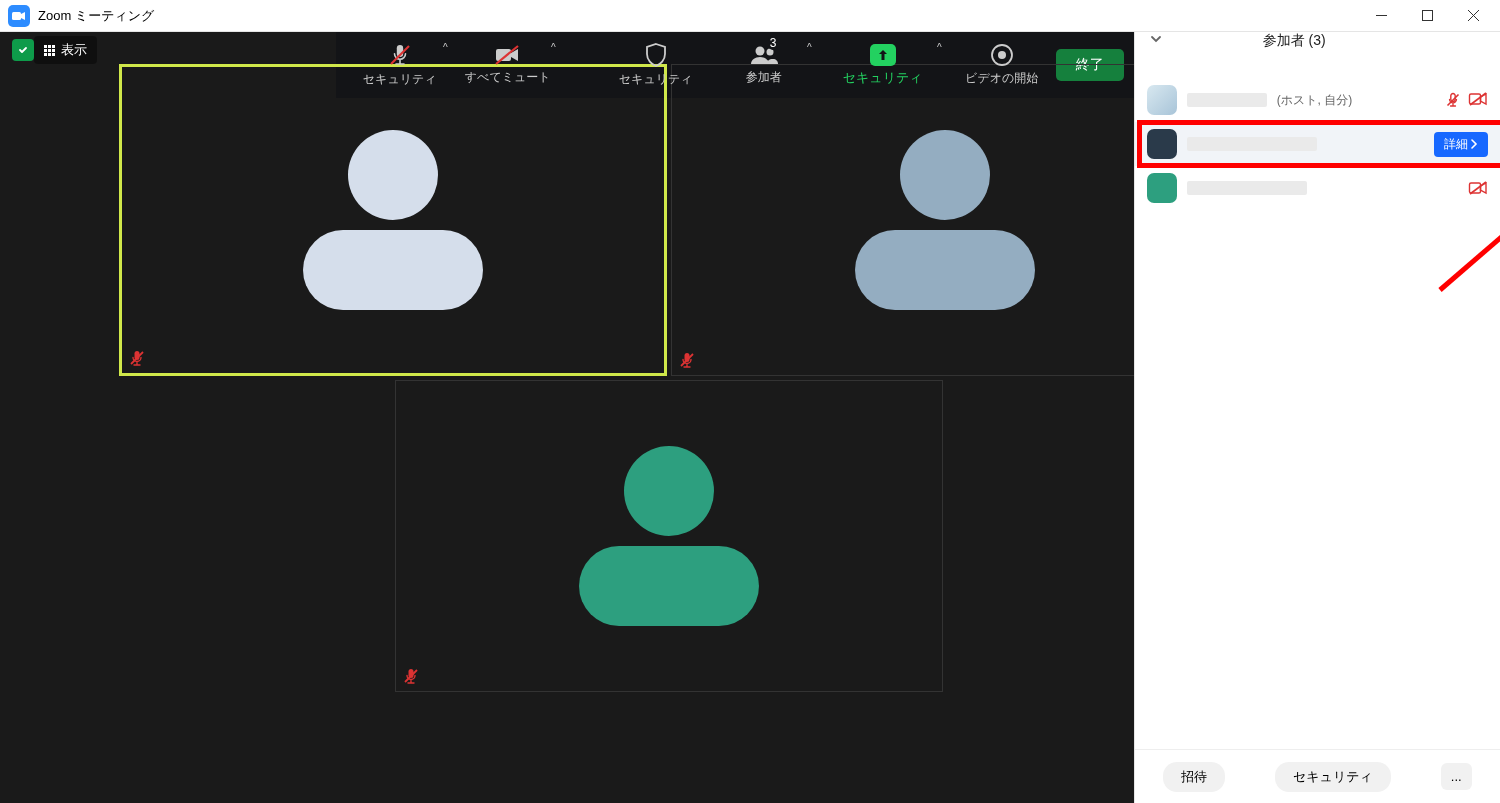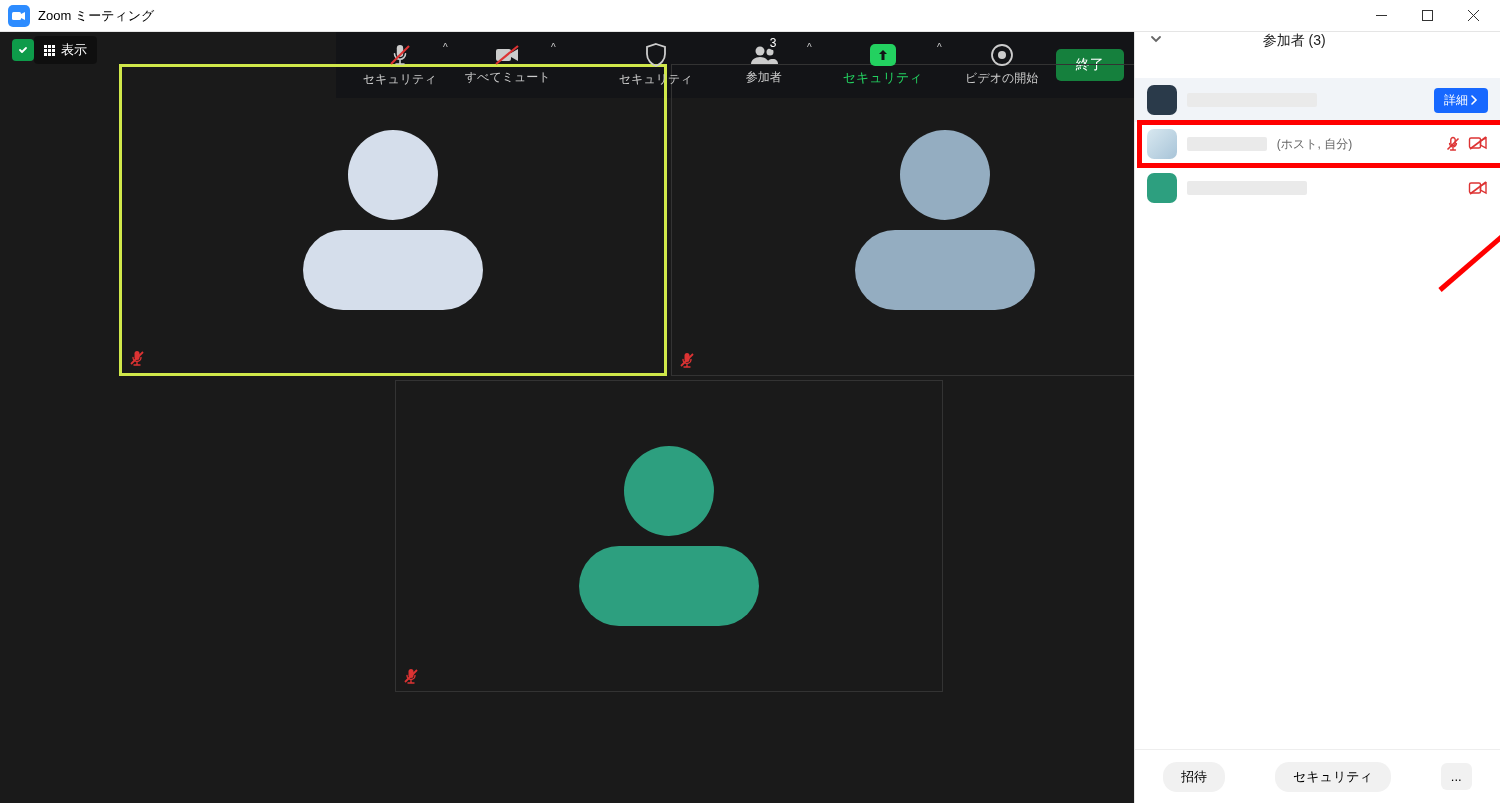--- a/index.html
+++ b/index.html
@@ -220,33 +220,20 @@
   <div class="side-col">
     <div class="side-header">
       <span class="coll">
         <svg width="14" height="14" viewBox="0 0 14 14">
             <path d="M3 5l4 4 4-4" stroke="#666" stroke-width="1.8" fill="none" stroke-linecap="round"></path>
           </svg>
       </span>
       <span class="side-title">参加者 (3)</span>
     </div>
     <div class="plist">
-
-      <div class="prow hover">
-        <div class="pavatar" style="background:#2a3a4a"></div>
-        <div class="pname-redact" style="width:130px"></div>
-        <div class="picon-strip">
-          <div class="detail-btn">
-            <span>詳細</span>
-            <svg width="8" height="10" viewBox="0 0 8 10">
-                <path d="M2 1l4 4-4 4" stroke="#fff" stroke-width="1.6" fill="none" stroke-linecap="round"></path>
-              </svg>
-          </div>
-        </div>
-      </div>
 
       <div class="prow">
         <div class="pavatar" style="background:linear-gradient(135deg,#d8e8f0,#a8c4d8)"></div>
         <div class="pname-redact" style="width:80px"></div>
         <span class="prole">(ホスト, 自分)</span>
         <div class="picon-strip">
           <span>
               <svg width="18" height="18" viewBox="0 0 18 18">
                 <path d="M9 2.5a2.2 2.2 0 0 1 2.2 2.2v3.6A2.2 2.2 0 0 1 9 10.5 2.2 2.2 0 0 1 6.8 8.3V4.7A2.2 2.2 0 0 1 9 2.5Z" fill="none" stroke="#d33" stroke-width="1.4"></path>
                 <path d="M5.5 8.3a3.5 3.5 0 0 0 7 0M9 11.8V15M6.5 15h5" stroke="#d33" stroke-width="1.3" fill="none" stroke-linecap="round"></path>
@@ -256,20 +243,33 @@
           <span>
               <svg width="20" height="16" viewBox="0 0 20 16">
                 <rect x="1.5" y="3" width="11" height="10" rx="1.5" fill="none" stroke="#d33" stroke-width="1.4"></rect>
                 <path d="M12.5 6 L18 3 V13 L12.5 10 Z" fill="none" stroke="#d33" stroke-width="1.4"></path>
                 <line x1="2" y1="14" x2="18" y2="2" stroke="#d33" stroke-width="1.6"></line>
               </svg>
             </span>
         </div>
       </div>
 
+      <div class="prow hover">
+        <div class="pavatar" style="background:#2a3a4a"></div>
+        <div class="pname-redact" style="width:130px"></div>
+        <div class="picon-strip">
+          <div class="detail-btn">
+            <span>詳細</span>
+            <svg width="8" height="10" viewBox="0 0 8 10">
+                <path d="M2 1l4 4-4 4" stroke="#fff" stroke-width="1.6" fill="none" stroke-linecap="round"></path>
+              </svg>
+          </div>
+        </div>
+      </div>
+
       <div class="prow">
         <div class="pavatar" style="background:#2d9f7f"></div>
         <div class="pname-redact" style="width:120px"></div>
         <div class="picon-strip">
           <span>
               <svg width="20" height="16" viewBox="0 0 20 16">
                 <rect x="1.5" y="3" width="11" height="10" rx="1.5" fill="none" stroke="#d33" stroke-width="1.4"></rect>
                 <path d="M12.5 6 L18 3 V13 L12.5 10 Z" fill="none" stroke="#d33" stroke-width="1.4"></path>
                 <line x1="2" y1="14" x2="18" y2="2" stroke="#d33" stroke-width="1.6"></line>
               </svg>

